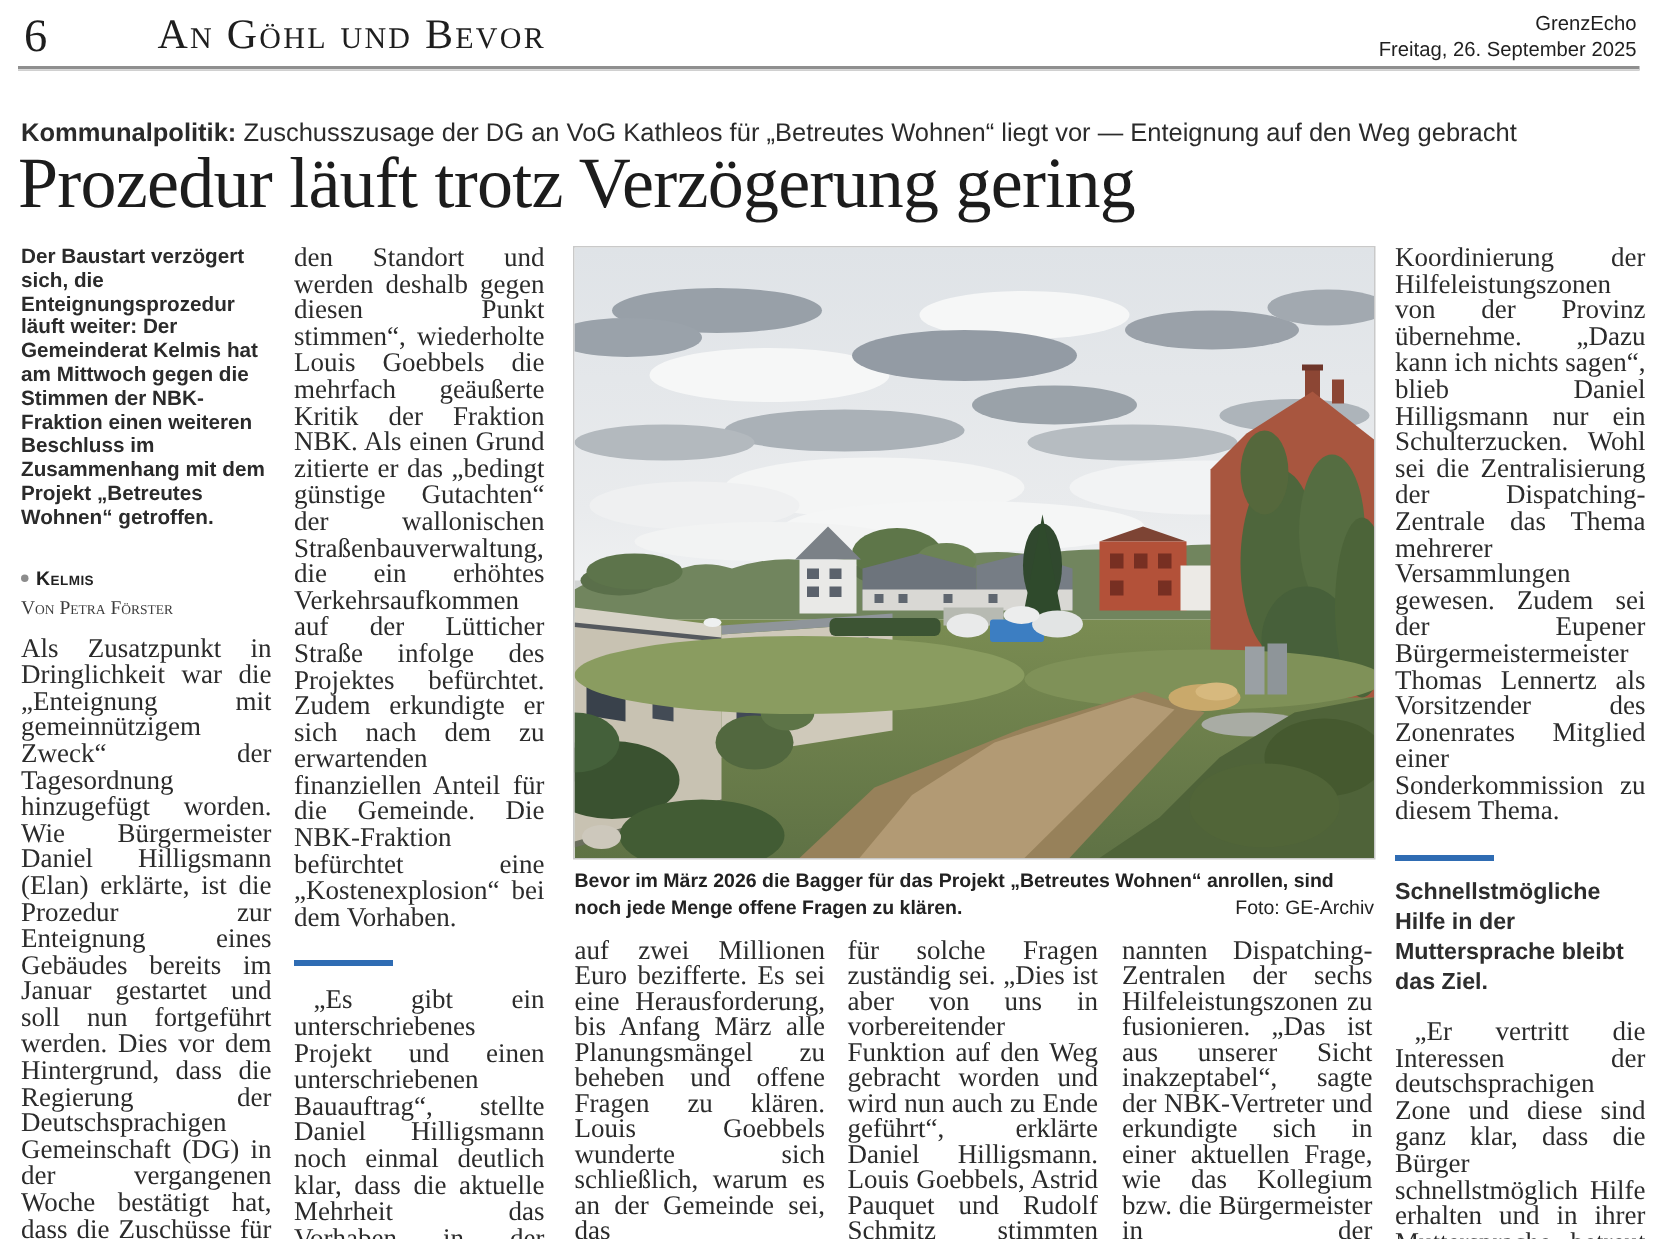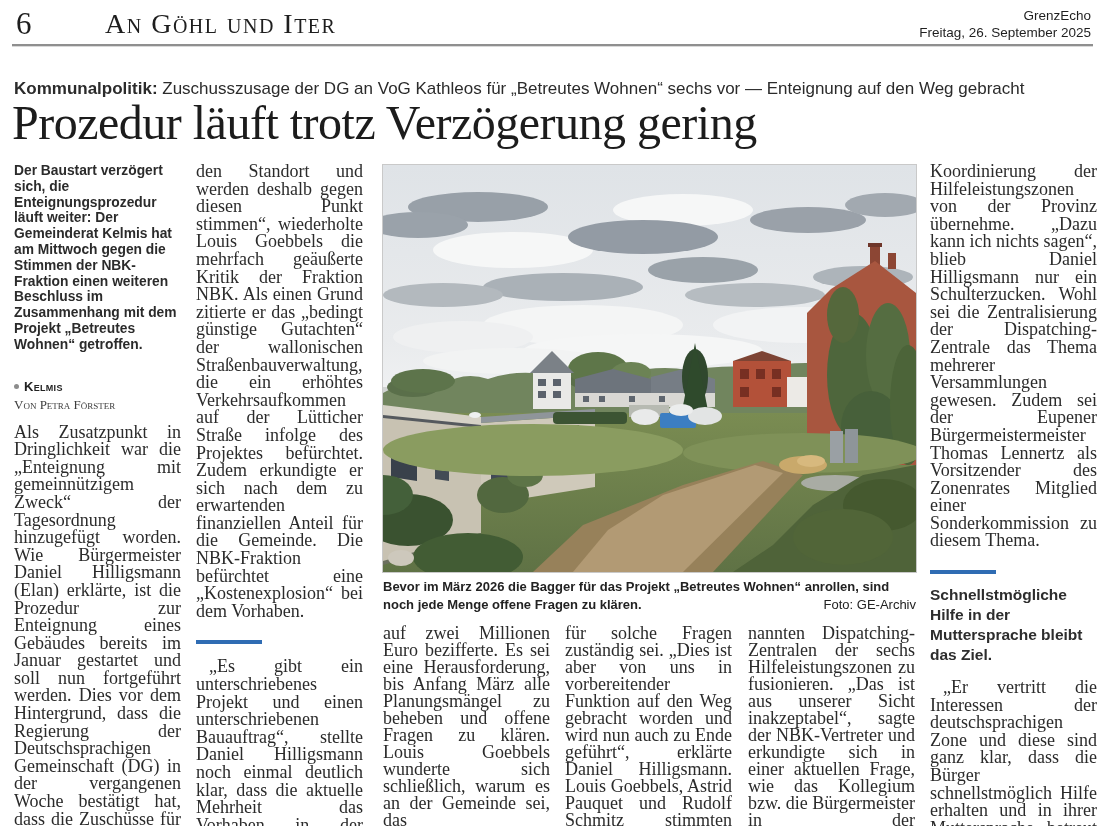--- a/index.html
+++ b/index.html
@@ -45,28 +45,28 @@
   .caption{position:absolute;left:383px;top:578px;width:533px;font-family:"Liberation Sans",sans-serif;
            font-weight:700;font-size:13px;line-height:18px;color:#222;}
   .credit{position:absolute;right:0;bottom:0;font-weight:400;}
 </style>
 </head>
 <body>
 
 <div class="page">
 
   <div class="pagenum">6</div>
-  <div class="section">An Göhl und Iter</div>
+  <div class="section">An Göhl und Bevor</div>
   <div class="hdr-right">
     <div>GrenzEcho</div>
     <div>Freitag, 26. September 2025</div>
   </div>
   <div class="hdr-rule"></div>
 
-  <div class="kicker"><span class="kicker-label">Kommunalpolitik:</span><span> Zuschusszusage der DG an VoG Kathleos für „Betreutes Wohnen“ sechs vor — Enteignung auf den Weg gebracht</span></div>
+  <div class="kicker"><span class="kicker-label">Kommunalpolitik:</span><span> Zuschusszusage der DG an VoG Kathleos für „Betreutes Wohnen“ liegt vor — Enteignung auf den Weg gebracht</span></div>
 
   <h1 class="headline">Prozedur läuft trotz Verzögerung gering</h1>
 
   <div class="col col1">
     <p class="lead">Der Baustart verzögert sich, die Enteignungsprozedur läuft weiter: Der Gemeinderat Kelmis hat am Mittwoch gegen die Stimmen der NBK-Fraktion einen weiteren Beschluss im Zusammenhang mit dem Projekt „Betreutes Wohnen“ getroffen.</p>
     <div class="locline">
       <span class="bullet"></span><span class="loc">Kelmis</span>
     </div>
     <div class="byline">Von Petra Förster</div>
     <p class="body">Als Zusatzpunkt in Dringlichkeit war die „Enteignung mit gemeinnützigem Zweck“ der Tagesordnung hinzugefügt worden. Wie Bürgermeister Daniel Hilligsmann (Elan) erklärte, ist die Prozedur zur Enteignung eines Gebäudes bereits im Januar gestartet und soll nun fortgeführt werden. Dies vor dem Hintergrund, dass die Regierung der Deutschsprachigen Gemeinschaft (DG) in der vergangenen Woche bestätigt hat, dass die Zuschüsse für das Vorhaben wie vereinbart an die VoG Kathleos ausgezahlt werden. Somit steht fest, dass das Projekt realisiert werden soll.</p>

